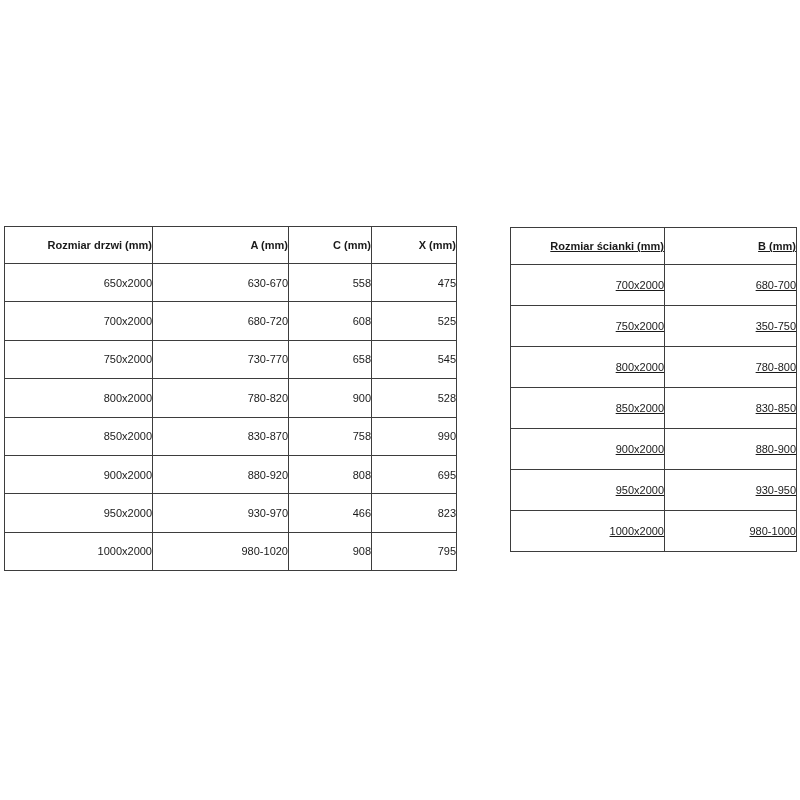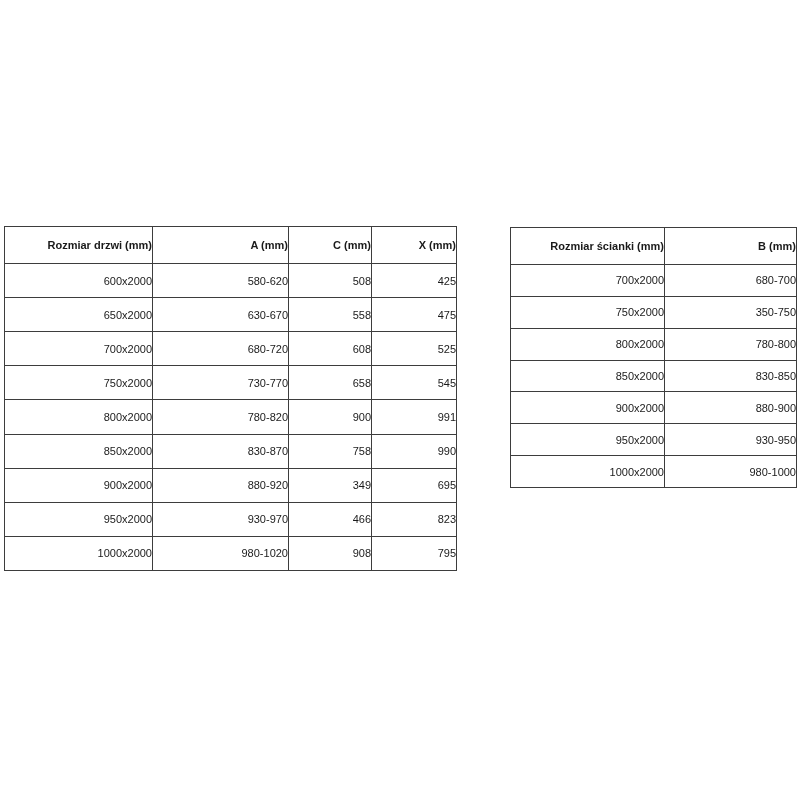--- a/index.html
+++ b/index.html
@@ -34,21 +34,22 @@
   #left-table {
     left: 4px;
     top: 226px;
     width: 452px;
     height: 345px;
   }
   #right-table {
     left: 510px;
     top: 227px;
     width: 286px;
-    height: 261px;
+    height: 325px;
+    text-decoration: underline;
   }
 </style>
 </head>
 <body>
 
 <table id="left-table" class="spec-table">
   <colgroup>
     <col style="width:148px">
     <col style="width:136px">
     <col style="width:83px">
@@ -57,26 +58,20 @@
 <thead>
       <tr>
         <th>Rozmiar drzwi (mm)</th>
         <th>A (mm)</th>
         <th>C (mm)</th>
         <th>X (mm)</th>
       </tr>
     </thead>
     <tbody>
       <tr>
-        <td>600x2000</td>
-        <td>580-620</td>
-        <td>508</td>
-        <td>425</td>
-      </tr>
-      <tr>
         <td>650x2000</td>
         <td>630-670</td>
         <td>558</td>
         <td>475</td>
       </tr>
       <tr>
         <td>700x2000</td>
         <td>680-720</td>
         <td>608</td>
         <td>525</td>
@@ -84,32 +79,32 @@
       <tr>
         <td>750x2000</td>
         <td>730-770</td>
         <td>658</td>
         <td>545</td>
       </tr>
       <tr>
         <td>800x2000</td>
         <td>780-820</td>
         <td>900</td>
-        <td>991</td>
+        <td>528</td>
       </tr>
       <tr>
         <td>850x2000</td>
         <td>830-870</td>
         <td>758</td>
         <td>990</td>
       </tr>
       <tr>
         <td>900x2000</td>
         <td>880-920</td>
-        <td>349</td>
+        <td>808</td>
         <td>695</td>
       </tr>
       <tr>
         <td>950x2000</td>
         <td>930-970</td>
         <td>466</td>
         <td>823</td>
       </tr>
       <tr>
         <td>1000x2000</td>

